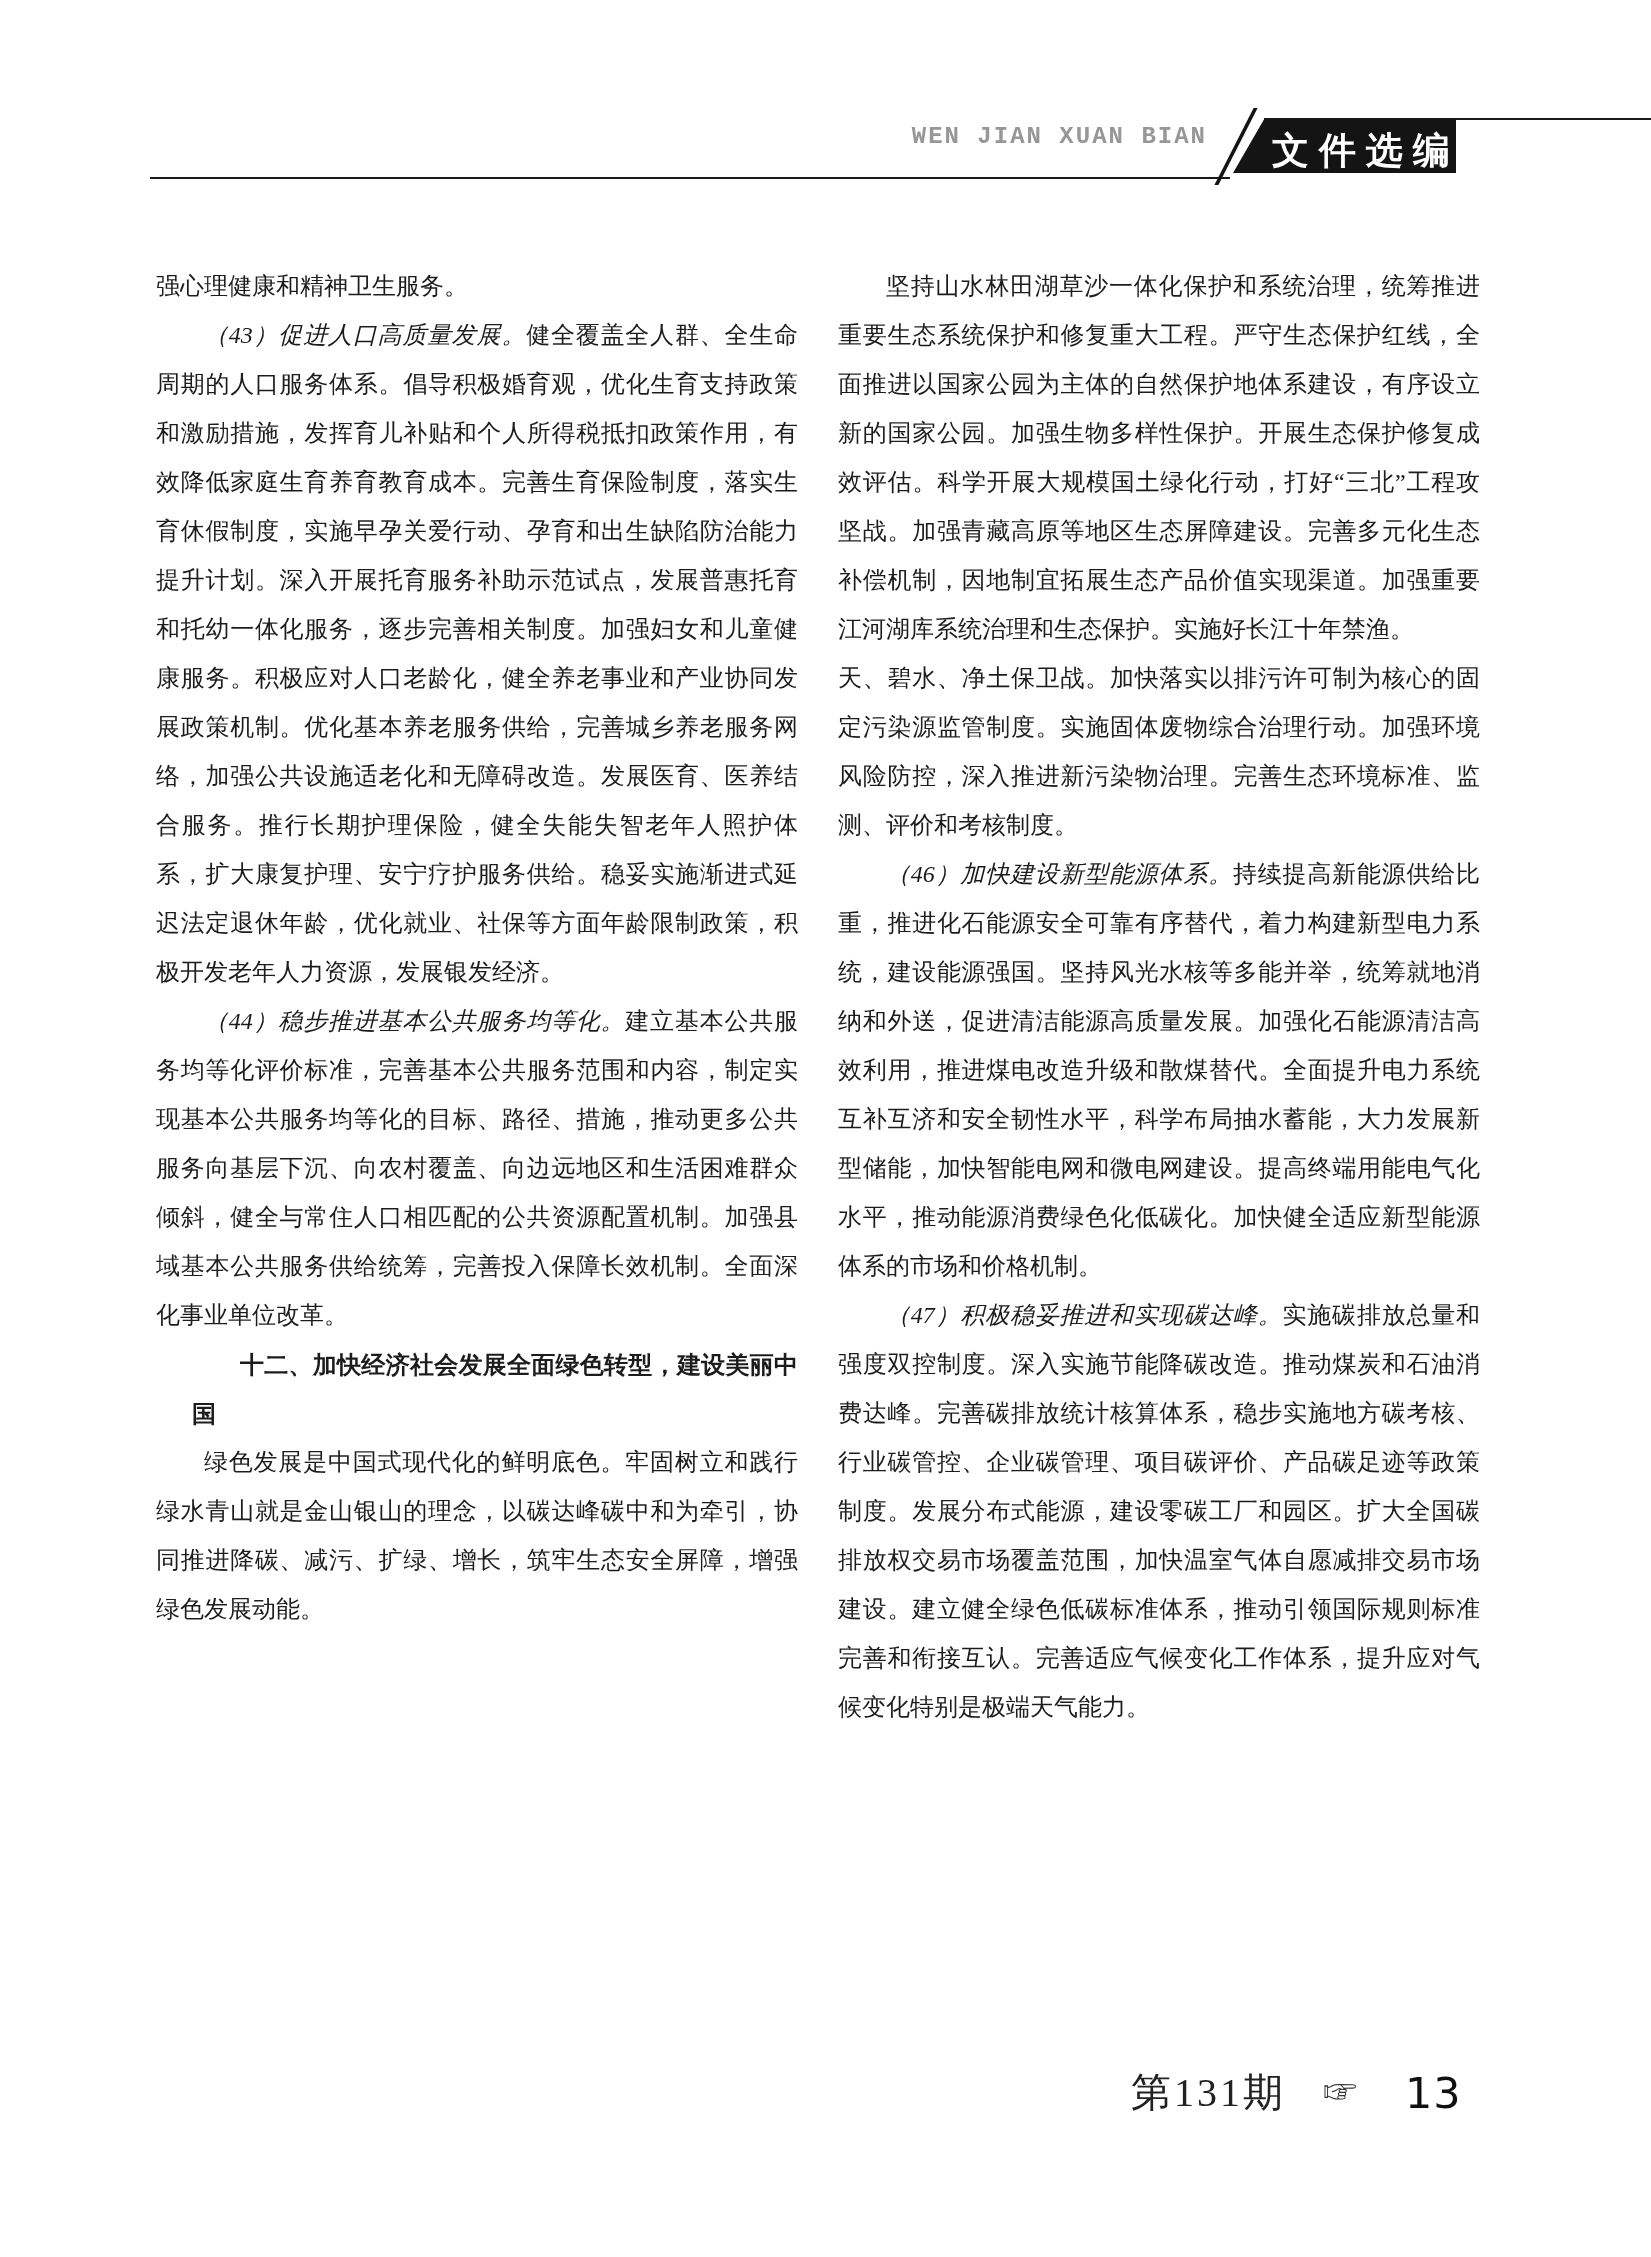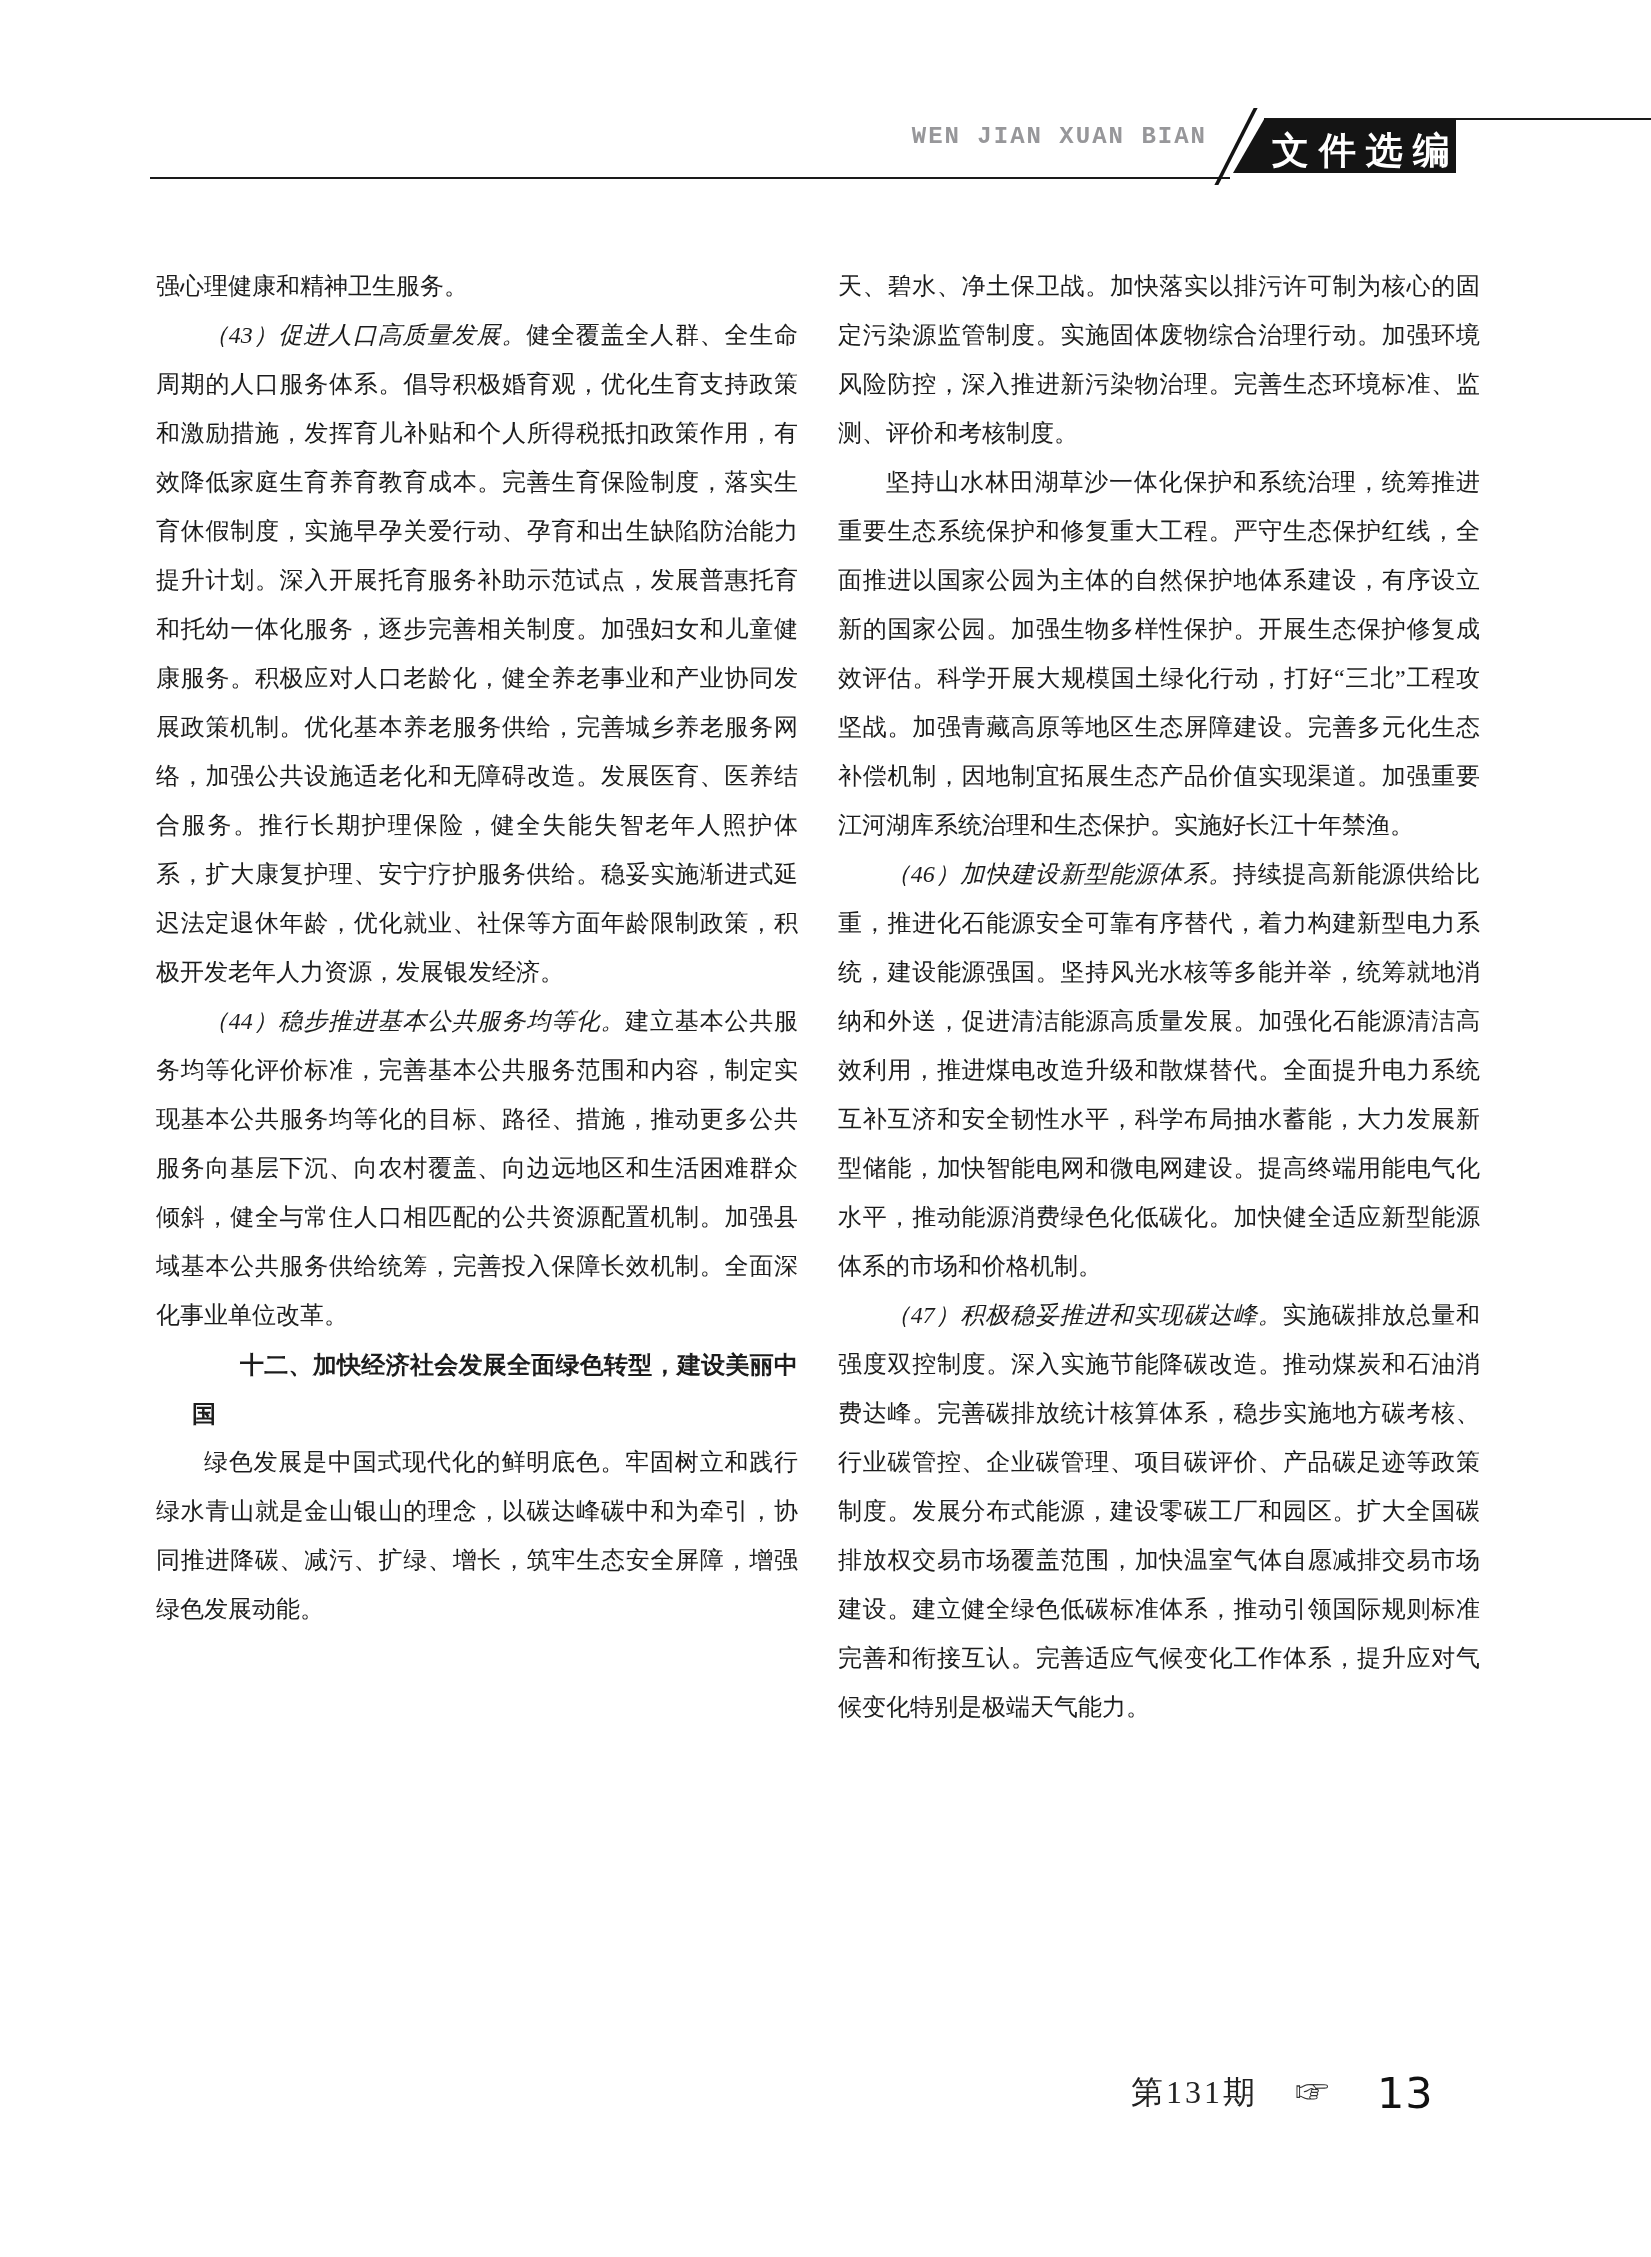--- a/index.html
+++ b/index.html
@@ -58,21 +58,21 @@
     font-weight:700;
     margin-left:36px;
   }
   .kai{font-style:italic;}
   
   .footer{
     position:absolute;left:1131px;top:2065px;height:55px;
     display:flex;align-items:center;white-space:nowrap;
   }
   .footer .issue{
-    font-size:32px;letter-spacing:3px;color:#222;
+    font-size:40px;letter-spacing:3px;color:#222;
   }
   .footer .hand{
     font-size:39px;margin-left:35px;color:#333;line-height:1;
   }
   .footer .pageno{
     font-family:"DejaVu Sans","Liberation Sans",sans-serif;
     font-weight:400;font-size:43px;letter-spacing:1px;
     margin-left:45px;color:#111;
   }
 </style>
@@ -90,22 +90,22 @@
   </div>
 
   <div class="column left">
       <p class="para continuation">强心理健康和精神卫生服务。</p>
       <p class="para numbered"><span class="kai">（43）促进人口高质量发展。</span><span>健全覆盖全人群、全生命周期的人口服务体系。倡导积极婚育观，优化生育支持政策和激励措施，发挥育儿补贴和个人所得税抵扣政策作用，有效降低家庭生育养育教育成本。完善生育保险制度，落实生育休假制度，实施早孕关爱行动、孕育和出生缺陷防治能力提升计划。深入开展托育服务补助示范试点，发展普惠托育和托幼一体化服务，逐步完善相关制度。加强妇女和儿童健康服务。积极应对人口老龄化，健全养老事业和产业协同发展政策机制。优化基本养老服务供给，完善城乡养老服务网络，加强公共设施适老化和无障碍改造。发展医育、医养结合服务。推行长期护理保险，健全失能失智老年人照护体系，扩大康复护理、安宁疗护服务供给。稳妥实施渐进式延迟法定退休年龄，优化就业、社保等方面年龄限制政策，积极开发老年人力资源，发展银发经济。</span></p>
       <p class="para numbered"><span class="kai">（44）稳步推进基本公共服务均等化。</span><span>建立基本公共服务均等化评价标准，完善基本公共服务范围和内容，制定实现基本公共服务均等化的目标、路径、措施，推动更多公共服务向基层下沉、向农村覆盖、向边远地区和生活困难群众倾斜，健全与常住人口相匹配的公共资源配置机制。加强县域基本公共服务供给统筹，完善投入保障长效机制。全面深化事业单位改革。</span></p>
       <p class="para heading">十二、加快经济社会发展全面绿色转型，建设美丽中国</p>
       <p class="para indented">绿色发展是中国式现代化的鲜明底色。牢固树立和践行绿水青山就是金山银山的理念，以碳达峰碳中和为牵引，协同推进降碳、减污、扩绿、增长，筑牢生态安全屏障，增强绿色发展动能。</p>
     </div>
   <div class="column right">
+      <p class="para indented">坚持山水林田湖草沙一体化保护和系统治理，统筹推进重要生态系统保护和修复重大工程。严守生态保护红线，全面推进以国家公园为主体的自然保护地体系建设，有序设立新的国家公园。加强生物多样性保护。开展生态保护修复成效评估。科学开展大规模国土绿化行动，打好“三北”工程攻坚战。加强青藏高原等地区生态屏障建设。完善多元化生态补偿机制，因地制宜拓展生态产品价值实现渠道。加强重要江河湖库系统治理和生态保护。实施好长江十年禁渔。</p>
       <p class="para continuation">天、碧水、净土保卫战。加快落实以排污许可制为核心的固定污染源监管制度。实施固体废物综合治理行动。加强环境风险防控，深入推进新污染物治理。完善生态环境标准、监测、评价和考核制度。</p>
-      <p class="para indented">坚持山水林田湖草沙一体化保护和系统治理，统筹推进重要生态系统保护和修复重大工程。严守生态保护红线，全面推进以国家公园为主体的自然保护地体系建设，有序设立新的国家公园。加强生物多样性保护。开展生态保护修复成效评估。科学开展大规模国土绿化行动，打好“三北”工程攻坚战。加强青藏高原等地区生态屏障建设。完善多元化生态补偿机制，因地制宜拓展生态产品价值实现渠道。加强重要江河湖库系统治理和生态保护。实施好长江十年禁渔。</p>
       <p class="para numbered"><span class="kai">（46）加快建设新型能源体系。</span><span>持续提高新能源供给比重，推进化石能源安全可靠有序替代，着力构建新型电力系统，建设能源强国。坚持风光水核等多能并举，统筹就地消纳和外送，促进清洁能源高质量发展。加强化石能源清洁高效利用，推进煤电改造升级和散煤替代。全面提升电力系统互补互济和安全韧性水平，科学布局抽水蓄能，大力发展新型储能，加快智能电网和微电网建设。提高终端用能电气化水平，推动能源消费绿色化低碳化。加快健全适应新型能源体系的市场和价格机制。</span></p>
       <p class="para numbered"><span class="kai">（47）积极稳妥推进和实现碳达峰。</span><span>实施碳排放总量和强度双控制度。深入实施节能降碳改造。推动煤炭和石油消费达峰。完善碳排放统计核算体系，稳步实施地方碳考核、行业碳管控、企业碳管理、项目碳评价、产品碳足迹等政策制度。发展分布式能源，建设零碳工厂和园区。扩大全国碳排放权交易市场覆盖范围，加快温室气体自愿减排交易市场建设。建立健全绿色低碳标准体系，推动引领国际规则标准完善和衔接互认。完善适应气候变化工作体系，提升应对气候变化特别是极端天气能力。</span></p>
     </div>
 
   <div class="footer">
     <span class="issue">第131期</span>
     <span class="hand">☞</span>
     <span class="pageno">13</span>
   </div>
 

